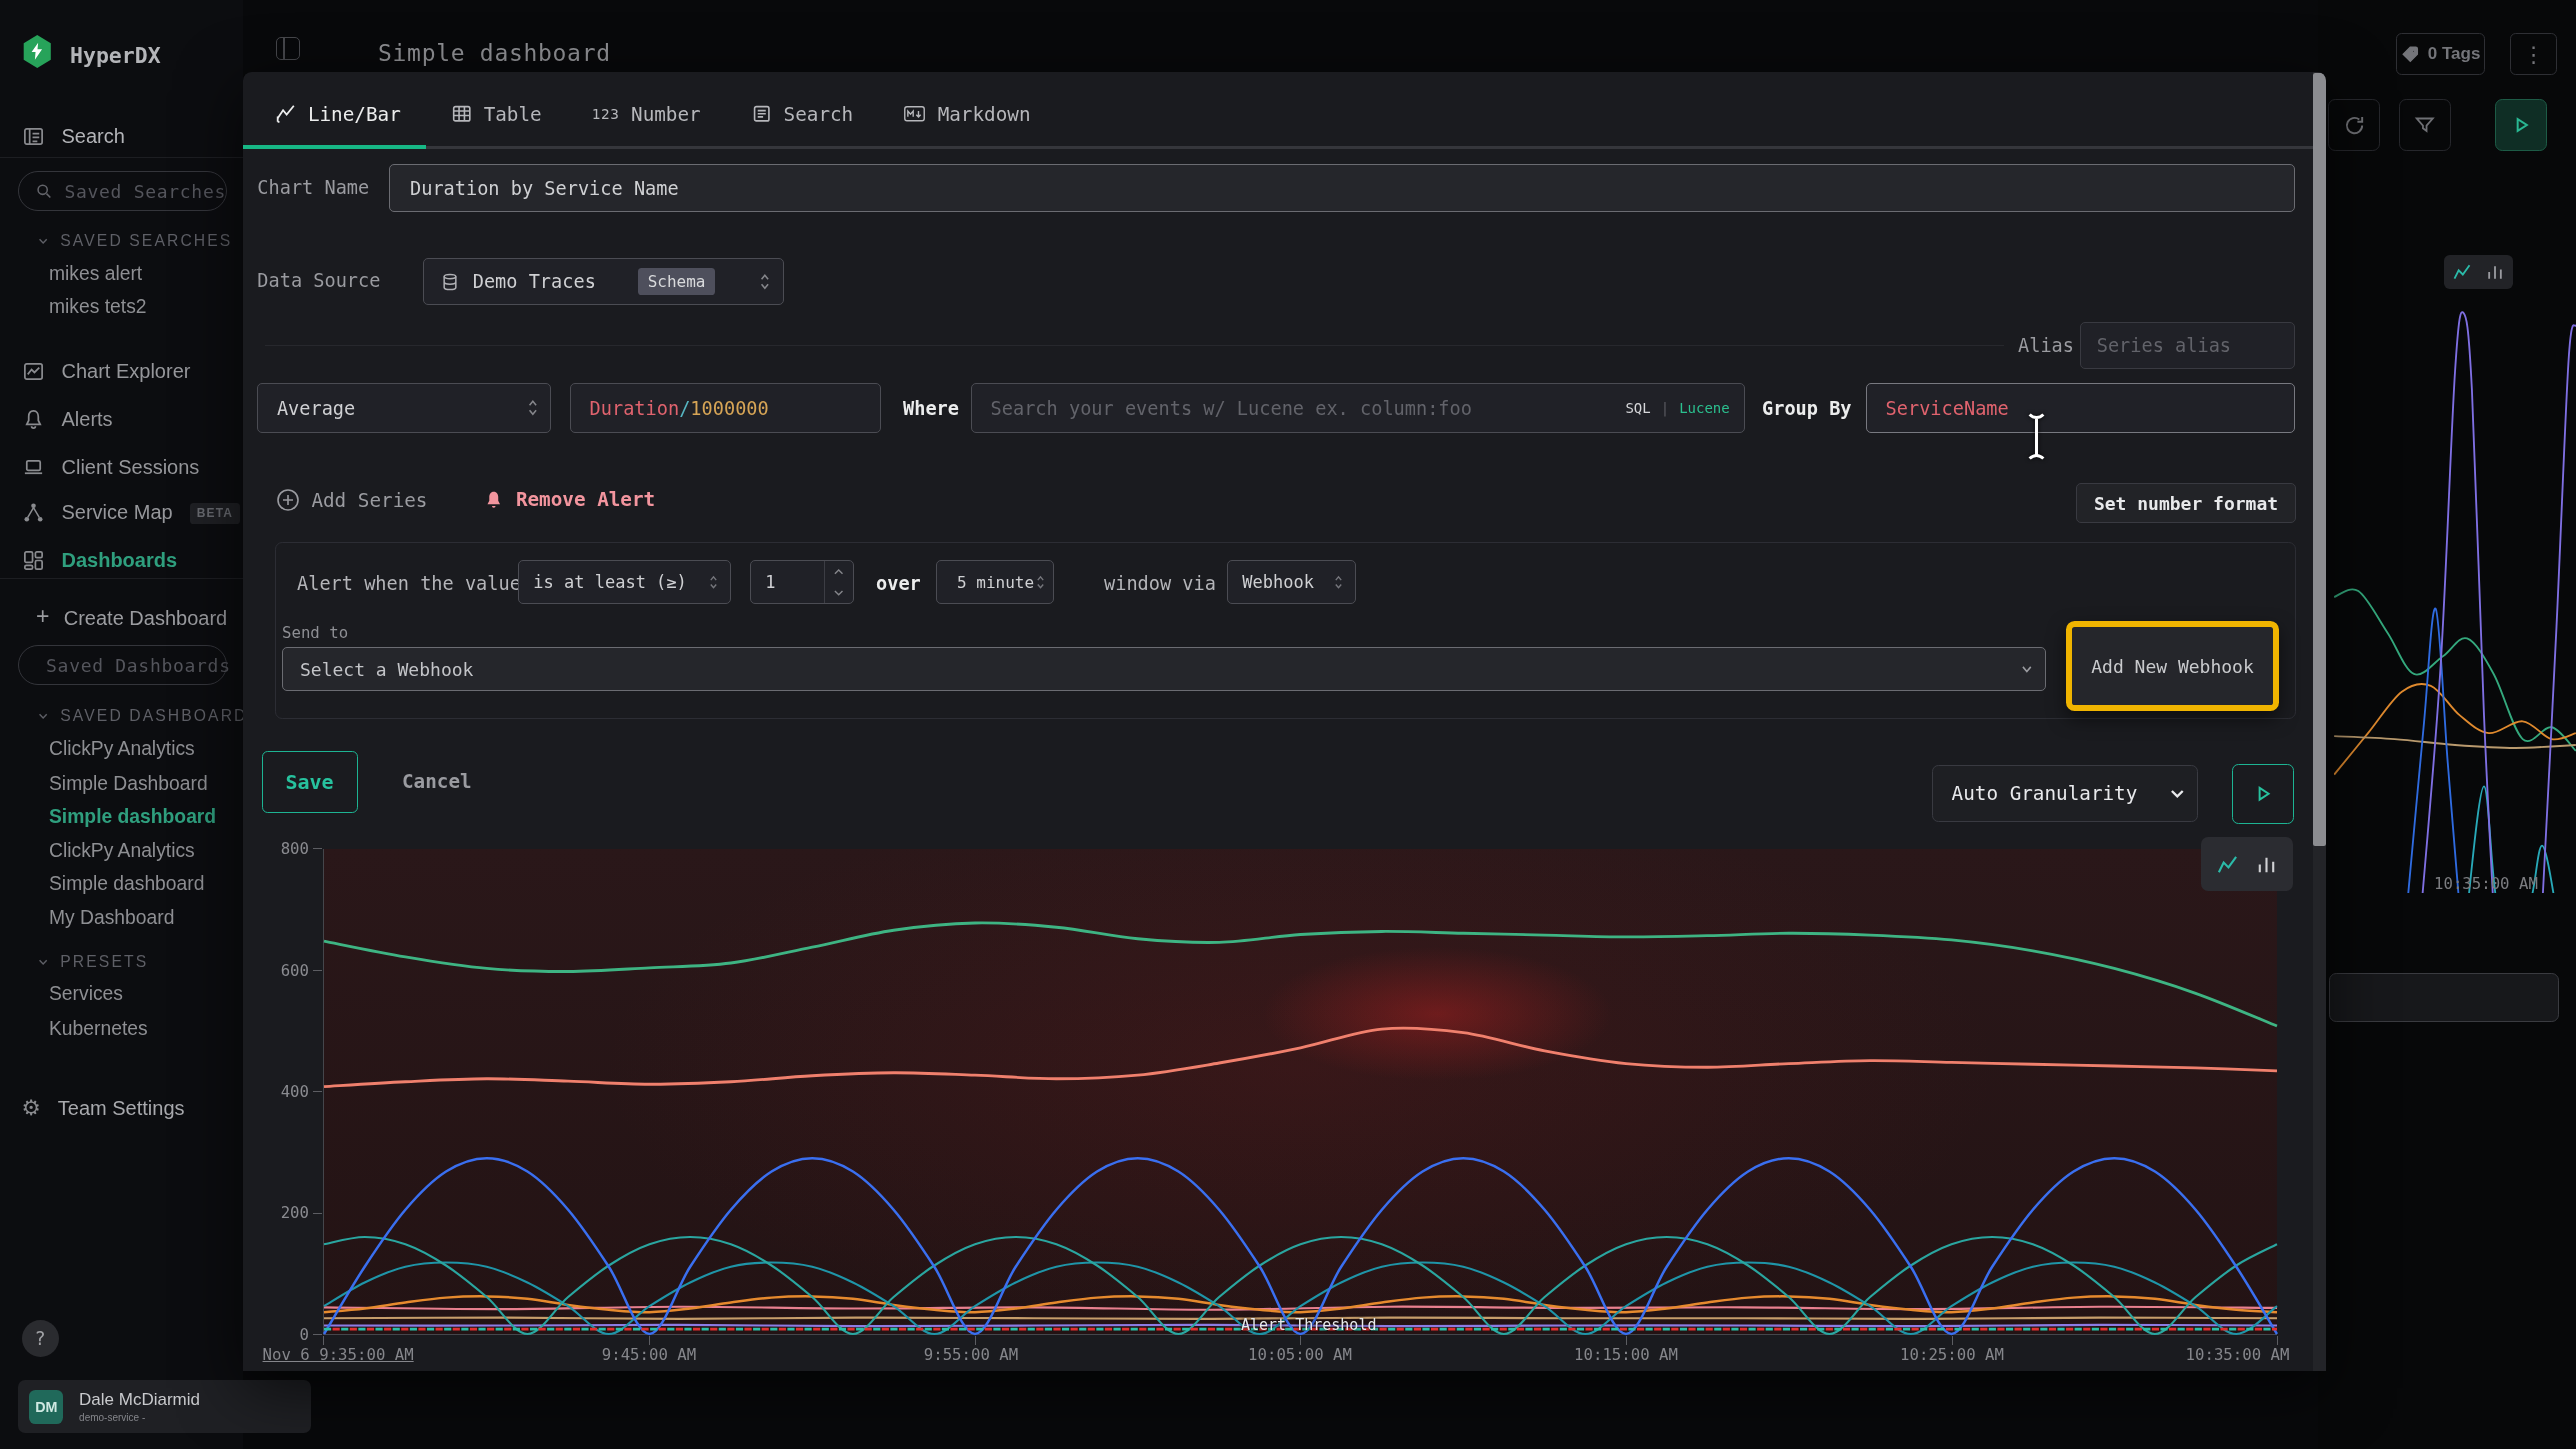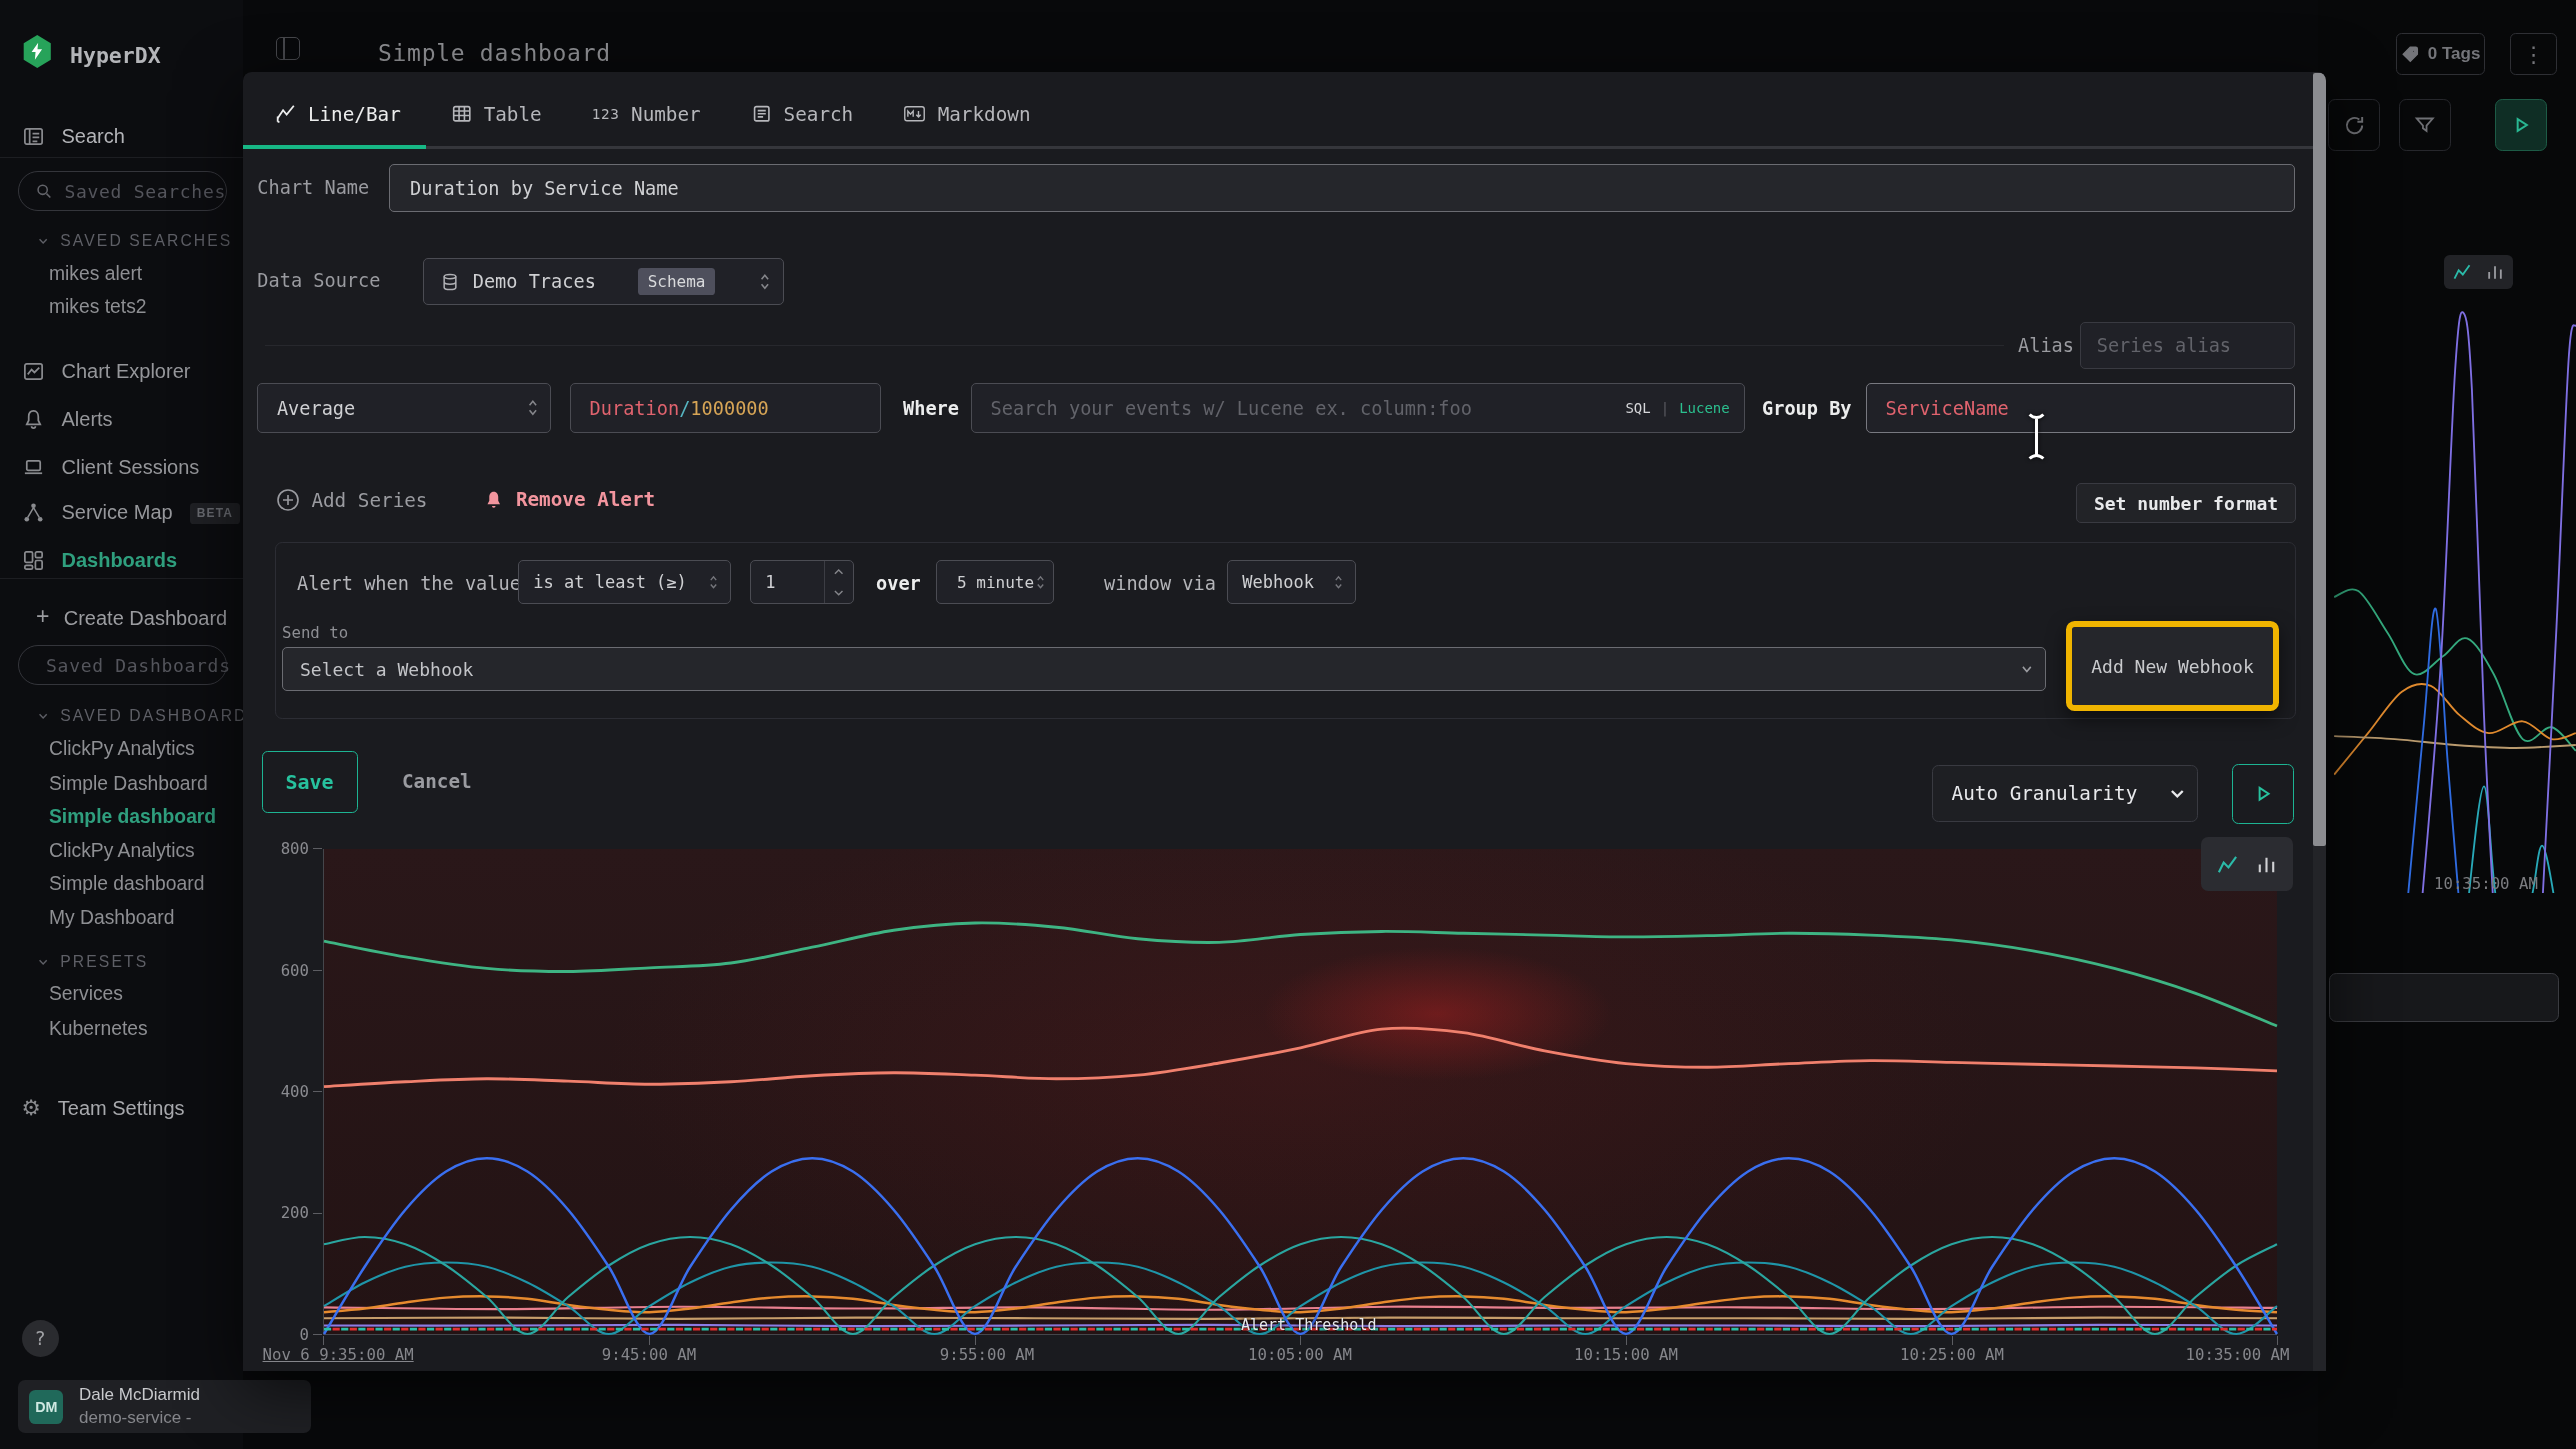--- a/index.html
+++ b/index.html
@@ -247,21 +247,21 @@
   </div>
 
   <div id="help-btn">
       <span>?</span>
     </div>
 
   <div id="user-chip">
     <div id="avatar">DM</div>
     <div style="display:flex;flex-direction:column;gap:2.9px">
       <span class="sans" style="font-size:17px;color:#c9cacd">Dale McDiarmid</span>
-      <span class="sans" style="font-size:17px;color:#85868b">demo-service -</span>
+      <span class="sans" style="font-size:10px;color:#85868b">demo-service -</span>
     </div>
   </div>
 
   <div id="modal">
 
     <div class="m-abs flex" style="left:32px;top:17px;height:50px;gap:50px">
       <div class="tab active">
         <svg width="21.5" height="21.5" viewBox="0 0 24 24" fill="none" stroke="#eceded" stroke-width="2">
             <path d="M3 21 V15 M3 21 H5"></path>
             <path d="M3 17 L9 8 L13 13 L21 3"></path>
@@ -466,21 +466,21 @@
         <div class="ylab" style="top: 889px;">600</div>
         <div class="ytick" style="top: 898px;"></div>
         <div class="ylab" style="top: 767px;">800</div>
         <div class="ytick" style="top: 776px;"></div>
       </div>
     <div id="x-labels">
         <div class="xlab" style="left: 80px; transform: translateX(-40%); text-decoration: underline;">Nov 6 9:35:00 AM</div>
         <div class="xtick" style="left: 80px;"></div>
         <div class="xlab" style="left: 406px; transform: translateX(-50%);">9:45:00 AM</div>
         <div class="xtick" style="left: 406px;"></div>
-        <div class="xlab" style="left: 744px; transform: translateX(-50%);">9:55:00 AM</div>
+        <div class="xlab" style="left: 728px; transform: translateX(-50%);">9:55:00 AM</div>
         <div class="xtick" style="left: 732px;"></div>
         <div class="xlab" style="left: 1057px; transform: translateX(-50%);">10:05:00 AM</div>
         <div class="xtick" style="left: 1057px;"></div>
         <div class="xlab" style="left: 1383px; transform: translateX(-50%);">10:15:00 AM</div>
         <div class="xtick" style="left: 1383px;"></div>
         <div class="xlab" style="left: 1709px; transform: translateX(-50%);">10:25:00 AM</div>
         <div class="xtick" style="left: 1709px;"></div>
         <div class="xlab" style="left: 2034px; transform: translateX(-88%);">10:35:00 AM</div>
         <div class="xtick" style="left: 2034px;"></div>
       </div>

